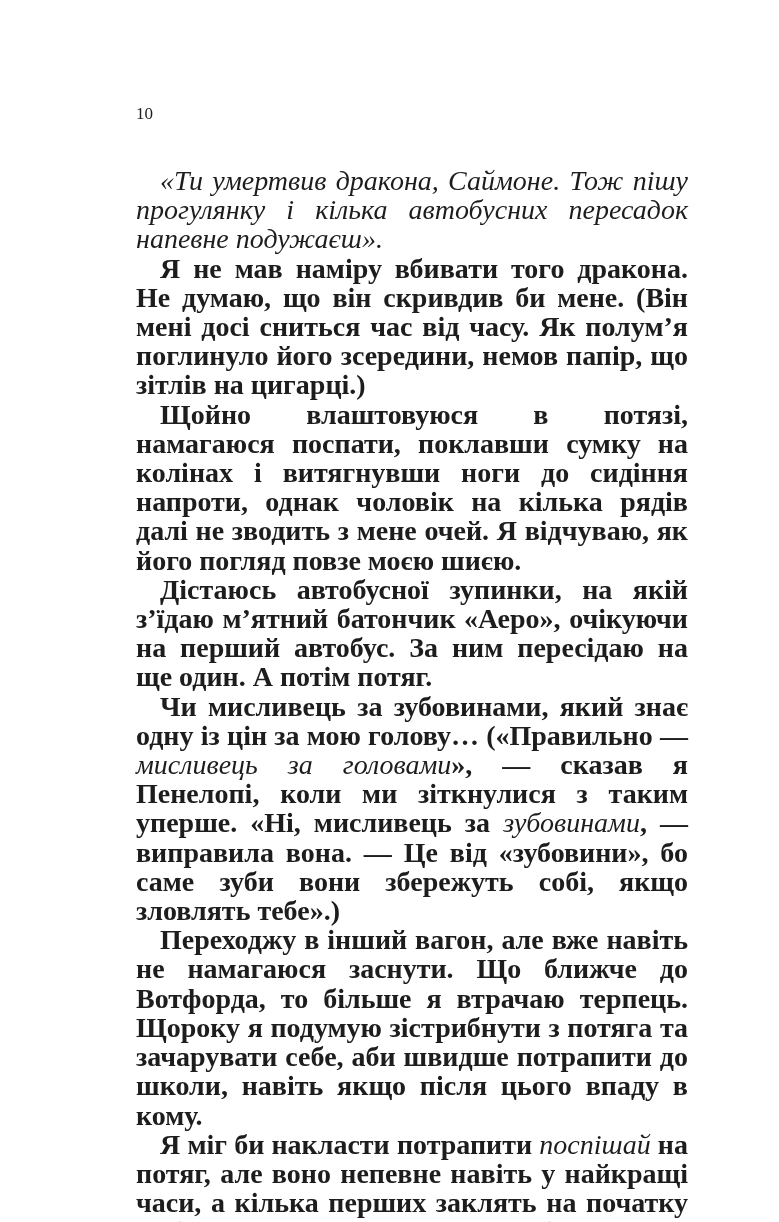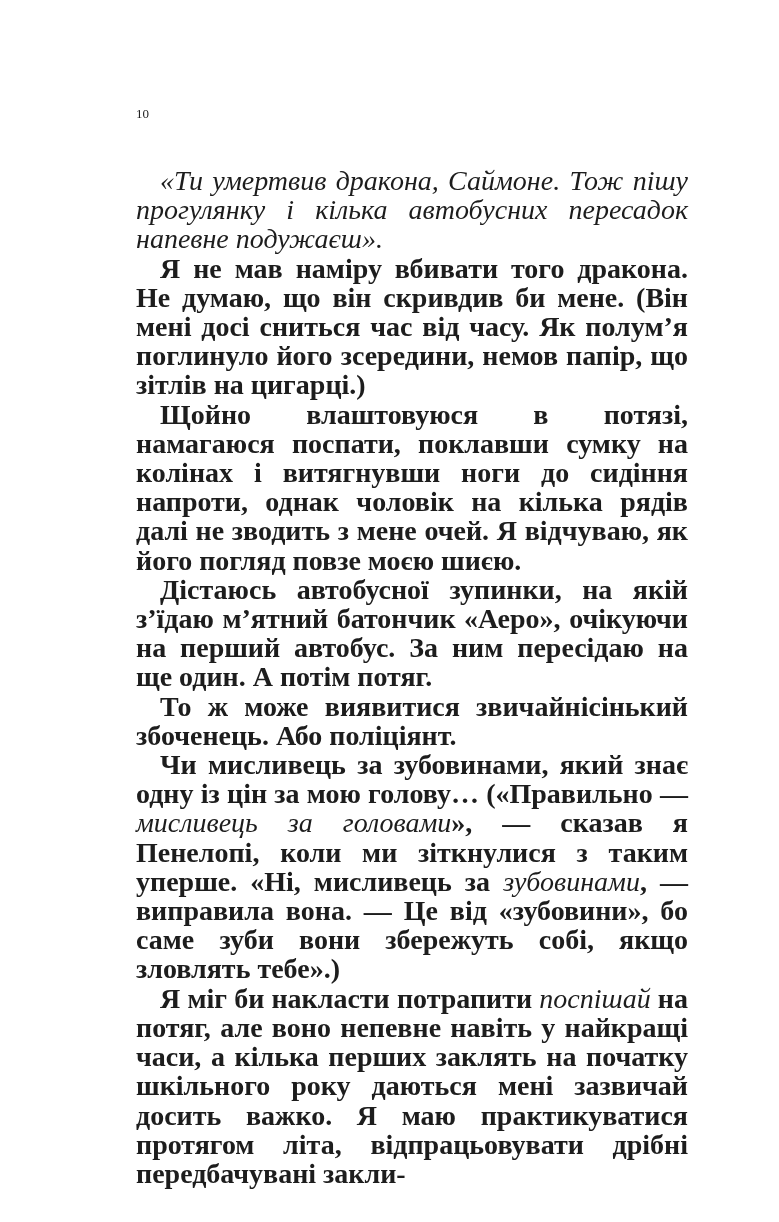--- a/index.html
+++ b/index.html
@@ -17,21 +17,21 @@
   .page {
     position: relative;
     width: 779px;
     height: 1222px;
     background: #ffffff;
   }
   .page-number {
     position: absolute;
     left: 136px;
     top: 104px;
-    font-size: 13px;
+    font-size: 17px;
     line-height: 20px;
     color: #1d1d1d;
   }
   .text-block {
     position: absolute;
     left: 136px;
     top: 166px;
     width: 552px;
     font-size: 28px;
     line-height: 29.2px;
@@ -51,17 +51,17 @@
 </head>
 <body>
 
 <div class="page">
   <div class="page-number">10</div>
   <div class="text-block">
       <p><span class="seg-italic">«Ти умертвив дракона, Саймоне. Тож пішу прогулянку і кілька автобусних пересадок напевне подужаєш».</span></p>
       <p><span class="seg-normal">Я не мав наміру вбивати того дракона. Не думаю, що він скривдив би мене. (Він мені досі сниться час від часу. Як полум’я поглинуло його зсередини, немов папір, що зітлів на цигарці.)</span></p>
       <p><span class="seg-normal">Щойно влаштовуюся в потязі, намагаюся поспати, поклавши сумку на колінах і витягнувши ноги до сидіння напроти, однак чоловік на кілька рядів далі не зводить з мене очей. Я відчуваю, як його погляд повзе моєю шиєю.</span></p>
       <p><span class="seg-normal">Дістаюсь автобусної зупинки, на якій з’їдаю м’ятний батончик «Аеро», очікуючи на перший автобус. За ним пересідаю на ще один. А потім потяг.</span></p>
-      <p><span class="seg-normal">То ж може виявитися звичайнісінький збоченець. Або поліціянт.</span></p>
       <p><span class="seg-normal">Чи мисливець за зубовинами, який знає одну із цін за мою голову… («Правильно — </span><span class="seg-italic">мисливець за головами</span><span class="seg-normal">», — сказав я Пенелопі, коли ми зіткнулися з таким уперше. «Ні, мисливець за </span><span class="seg-italic">зубовинами</span><span class="seg-normal">, — виправила вона. — Це від «зубовини», бо саме зуби вони збережуть собі, якщо зловлять тебе».)</span></p>
+      <p><span class="seg-normal">Переходжу в інший вагон, але вже навіть не намагаюся заснути. Що ближче до Вотфорда, то більше я втрачаю терпець. Щороку я подумую зістрибнути з потяга та зачарувати себе, аби швидше потрапити до школи, навіть якщо після цього впаду в кому.</span></p>
       <p><span class="seg-normal">Я міг би накласти потрапити </span><span class="seg-bold-italic">поспішай</span><span class="seg-normal"> на потяг, але воно непевне навіть у найкращі часи, а кілька перших заклять на початку шкільного року даються мені зазвичай досить важко. Я маю практикуватися протягом літа, відпрацьовувати дрібні передбачувані закли-</span></p>
     </div>
 </div>
 
 </body></html>

